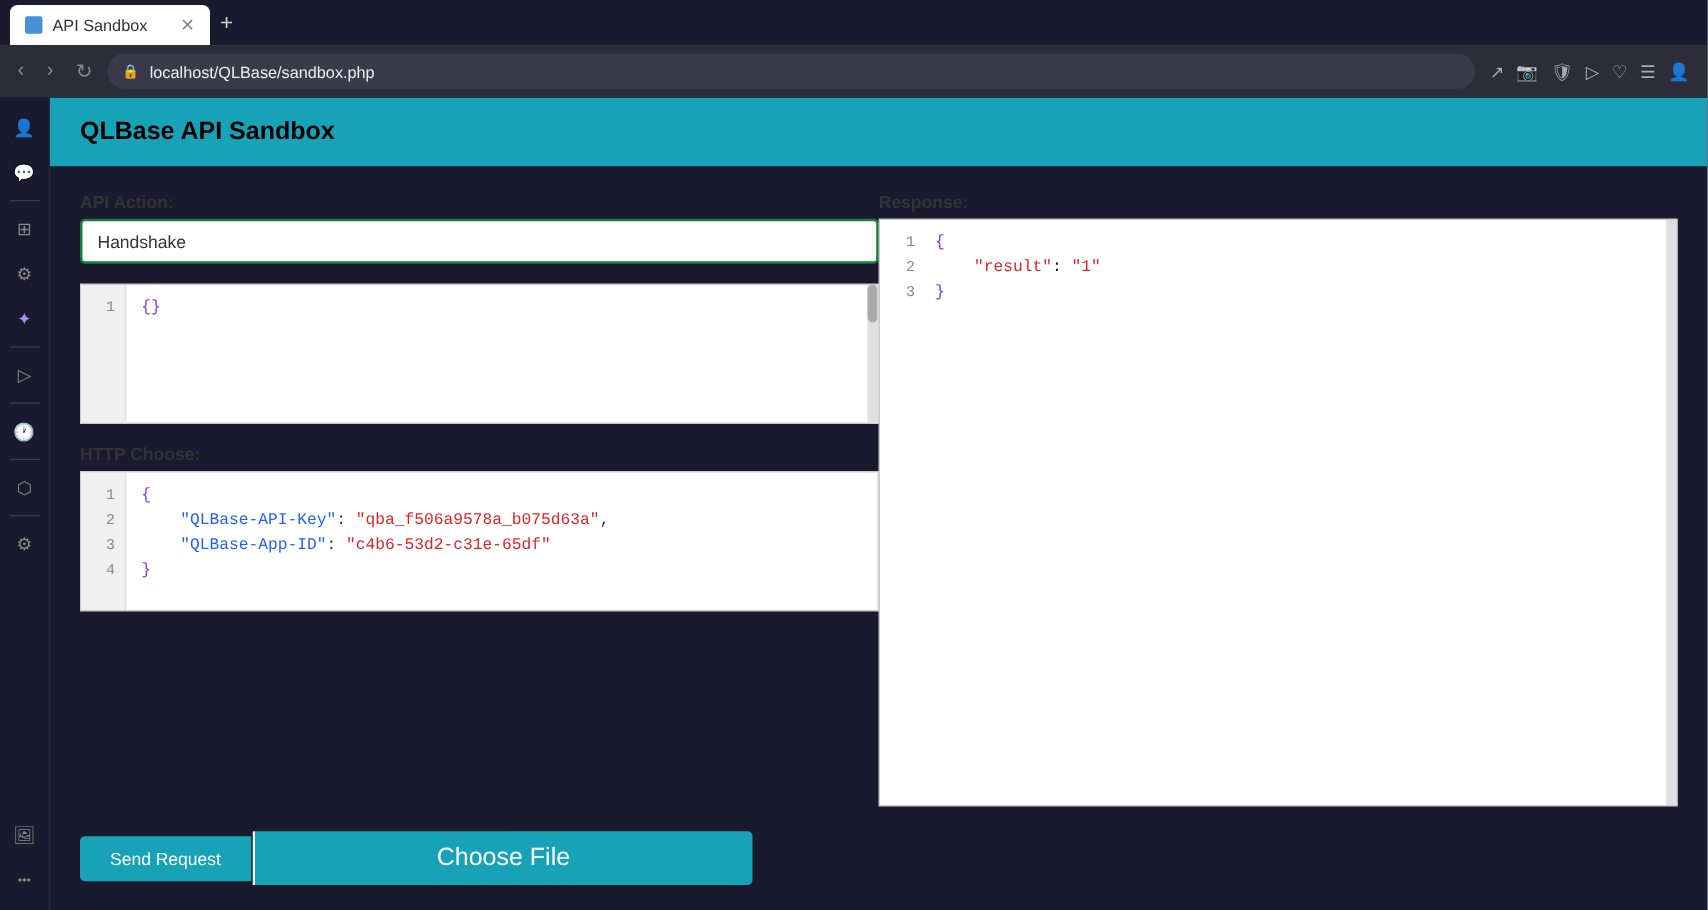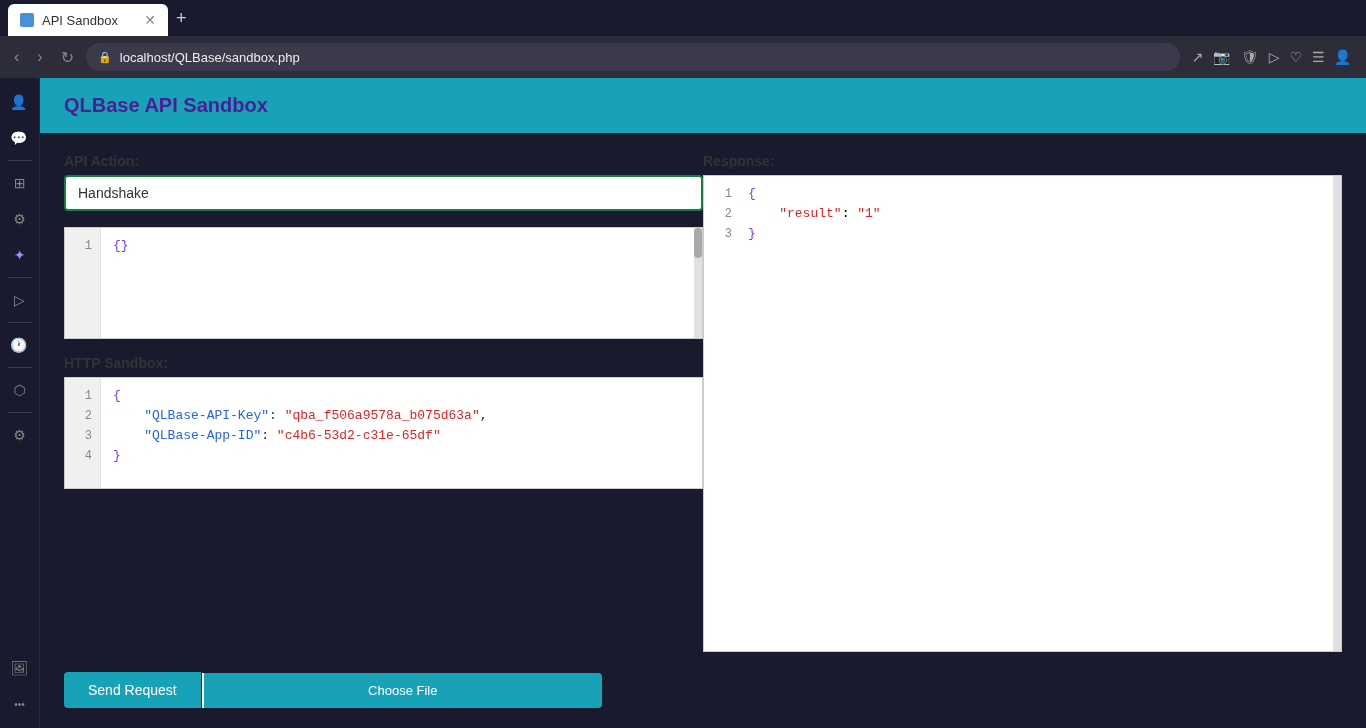--- a/index.html
+++ b/index.html
@@ -151,21 +151,21 @@
     
     .page-content {
       flex: 1;
       display: flex;
       flex-direction: column;
       overflow: hidden;
     }
 
     .page-header {
       background: #17a2b8;
-      color: #4c1d95;
+      color: #000000;
       padding: 16px 24px;
       font-size: 20px;
       font-weight: bold;
     }
 
     .page-body {
       display: flex;
       flex: 1;
       padding: 20px 24px;
       overflow: auto;
@@ -308,21 +308,21 @@
       font-size: 14px;
       cursor: pointer;
       border-radius: 4px 0 0 4px;
     }
 
     .btn-choose {
       background: #17a2b8;
       color: white;
       border: none;
       padding: 10px 0;
-      font-size: 13px;
+      font-size: 20px;
       cursor: pointer;
       width: 400px;
       border-radius: 0 4px 4px 0;
       border-left: 2px solid #fff;
     }
 
     .json-brace { color: #7c3aed; }
     .json-key { color: #dc2626; }
     .json-string { color: #dc2626; }
 
@@ -410,21 +410,21 @@
                 <div class="line-numbers">1</div>
                 <div class="code-content"><span class="json-brace">{}</span></div>
                 <div class="editor-scrollbar">
                   <div class="editor-scrollbar-thumb"></div>
                 </div>
               </div>
             </div>
           </div>
 
           <div class="section-group">
-            <div class="field-label">HTTP Sandbox:</div>
+            <div class="field-label">HTTP Choose:</div>
             <div class="code-editor">
               <div class="code-editor-content">
                 <div class="line-numbers">1<br>2<br>3<br>4</div>
                 <div class="code-content"><span class="json-brace">{</span>
     <span class="http-key">"QLBase-API-Key"</span>: <span class="http-val">"qba_f506a9578a_b075d63a"</span>,
     <span class="http-key">"QLBase-App-ID"</span>: <span class="http-val">"c4b6-53d2-c31e-65df"</span>
 <span class="json-brace">}</span></div>
               </div>
             </div>
           </div>

